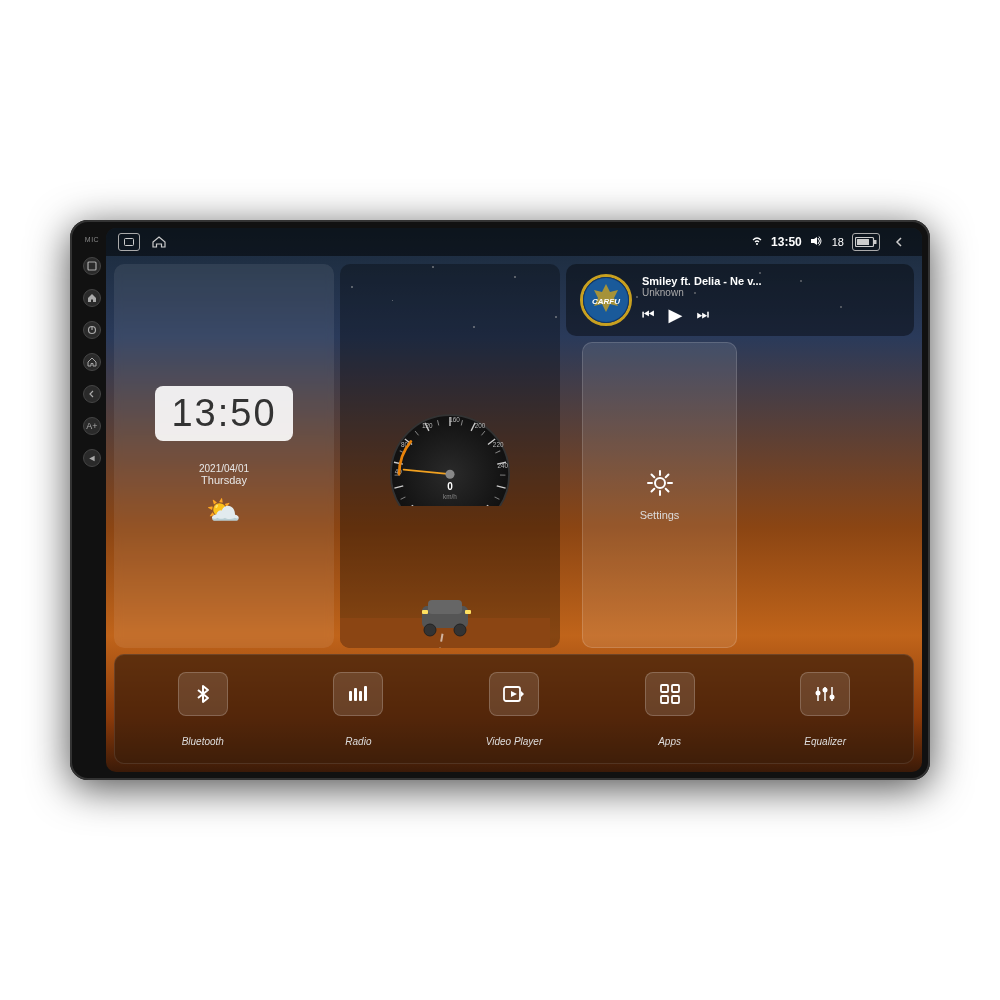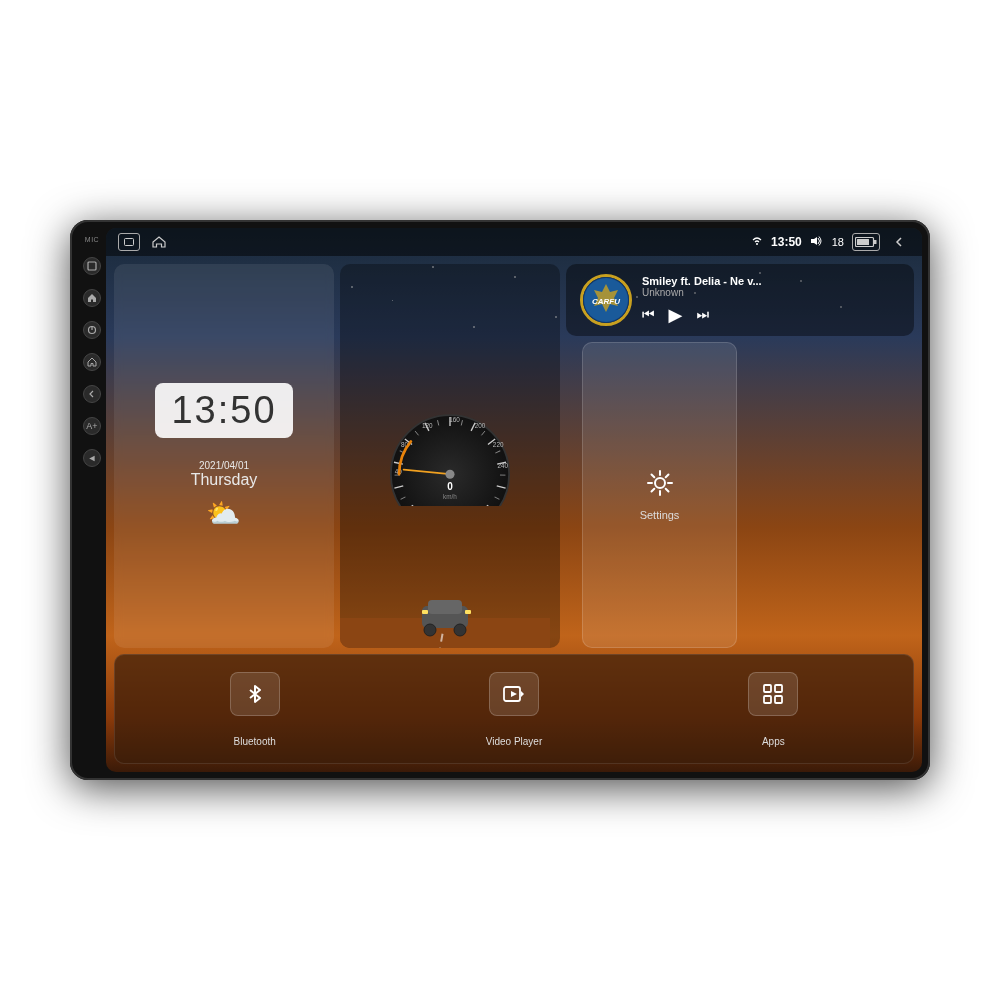--- a/index.html
+++ b/index.html
@@ -159,21 +159,21 @@
 
     .clock-date {
       color: #e8e8e8;
       font-size: 10px;
       text-align: center;
       margin-top: 16px;
     }
 
     .clock-day {
       color: #e8e8e8;
-      font-size: 16px;
+      font-size: 11px;
       text-align: right;
     }
 
     .weather-icon {
       margin-top: 8px;
       font-size: 28px;
     }
 
     
     .speed-widget {
@@ -298,20 +298,21 @@
     }
 
     .bottom-item {
       display: flex;
       flex-direction: column;
       align-items: center;
       justify-content: center;
       cursor: pointer;
       gap: 20px;
       flex: 1;
+      font-style: italic;
     }
 
     .bottom-icon-wrap {
       width: 50px;
       height: 44px;
       background: rgba(255,255,255,0.12);
       border-radius: 8px;
       display: flex;
       align-items: center;
       justify-content: center;
@@ -579,20 +580,31 @@
 
         <div class="bottom-item">
           <div class="bottom-icon-wrap">
             <svg width="22" height="22" viewBox="0 0 22 22">
               <polyline points="6,7 16,15 11,19 11,3 16,7 6,15" fill="none" stroke="#fff" stroke-width="2" stroke-linejoin="round"></polyline>
             </svg>
           </div>
           <span class="bottom-label">Bluetooth</span>
         </div>
 
+        <div class="bottom-item">
+          <div class="bottom-icon-wrap">
+            <svg width="22" height="22" viewBox="0 0 22 22">
+              <rect x="2" y="8" width="3" height="10" rx="1" fill="#fff"></rect>
+              <rect x="7" y="5" width="3" height="13" rx="1" fill="#fff"></rect>
+              <rect x="12" y="8" width="3" height="10" rx="1" fill="#fff"></rect>
+              <rect x="17" y="3" width="3" height="15" rx="1" fill="#fff"></rect>
+            </svg>
+          </div>
+          <span class="bottom-label">Radio</span>
+        </div>
 
         <div class="bottom-item">
           <div class="bottom-icon-wrap">
             <svg width="22" height="22" viewBox="0 0 22 22">
               <rect x="1" y="4" width="16" height="14" rx="2" fill="none" stroke="#fff" stroke-width="1.8"></rect>
               <polygon points="18,8 21,11 18,14" fill="#fff"></polygon>
               <polygon points="8,8 14,11 8,14" fill="#fff"></polygon>
             </svg>
           </div>
           <span class="bottom-label">Video Player</span>
@@ -603,17 +615,30 @@
             <svg width="22" height="22" viewBox="0 0 22 22">
               <rect x="2" y="2" width="7" height="7" rx="1" fill="none" stroke="#fff" stroke-width="1.8"></rect>
               <rect x="13" y="2" width="7" height="7" rx="1" fill="none" stroke="#fff" stroke-width="1.8"></rect>
               <rect x="2" y="13" width="7" height="7" rx="1" fill="none" stroke="#fff" stroke-width="1.8"></rect>
               <rect x="13" y="13" width="7" height="7" rx="1" fill="none" stroke="#fff" stroke-width="1.8"></rect>
             </svg>
           </div>
           <span class="bottom-label">Apps</span>
         </div>
 
+        <div class="bottom-item">
+          <div class="bottom-icon-wrap">
+            <svg width="22" height="22" viewBox="0 0 22 22">
+              <line x1="4" y1="4" x2="4" y2="18" stroke="#fff" stroke-width="1.5"></line>
+              <circle cx="4" cy="10" r="2.5" fill="#fff"></circle>
+              <line x1="11" y1="4" x2="11" y2="18" stroke="#fff" stroke-width="1.5"></line>
+              <circle cx="11" cy="7" r="2.5" fill="#fff"></circle>
+              <line x1="18" y1="4" x2="18" y2="18" stroke="#fff" stroke-width="1.5"></line>
+              <circle cx="18" cy="14" r="2.5" fill="#fff"></circle>
+            </svg>
+          </div>
+          <span class="bottom-label">Equalizer</span>
+        </div>
 
       </div>
     </div>
   </div>
 </div>
 
 </body></html>

